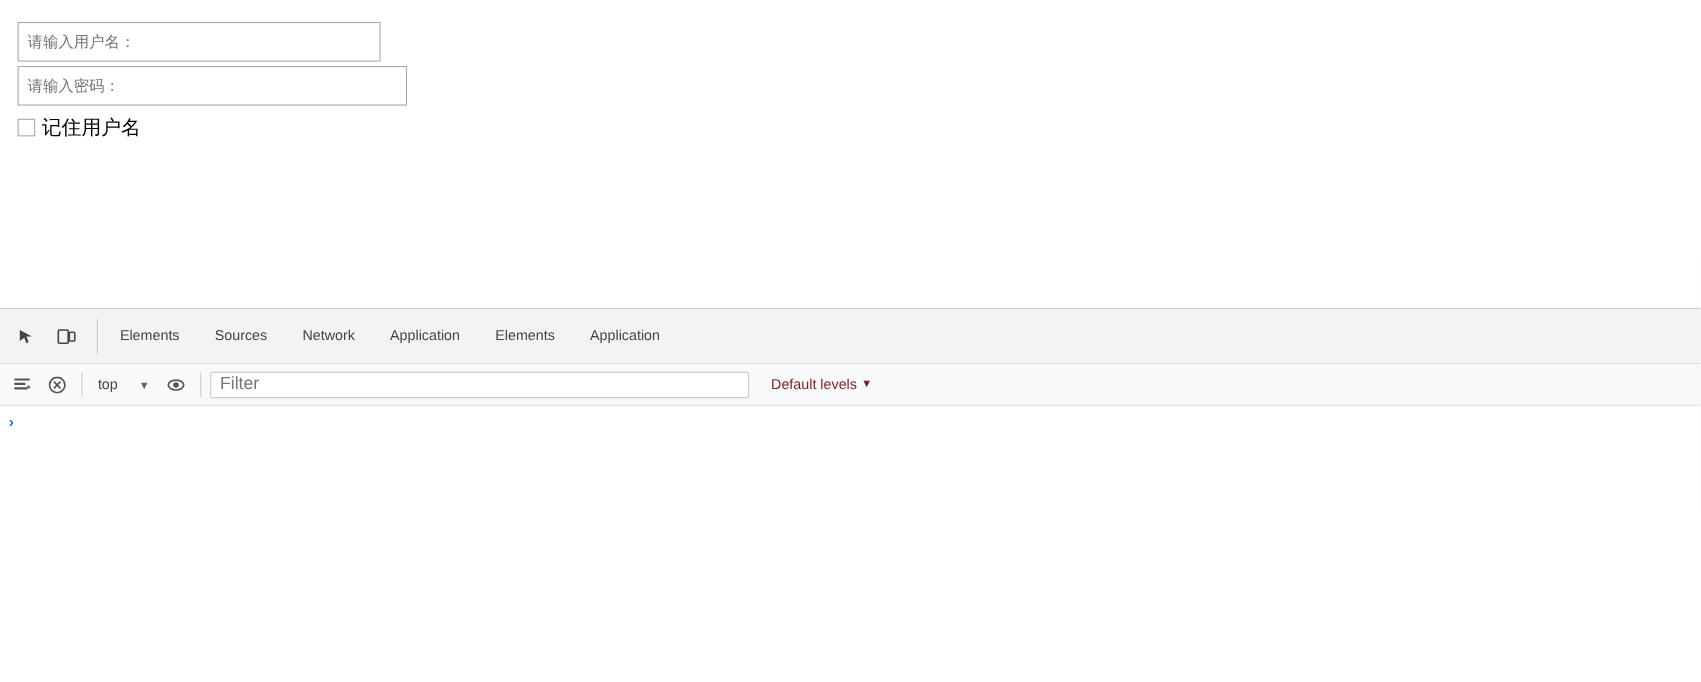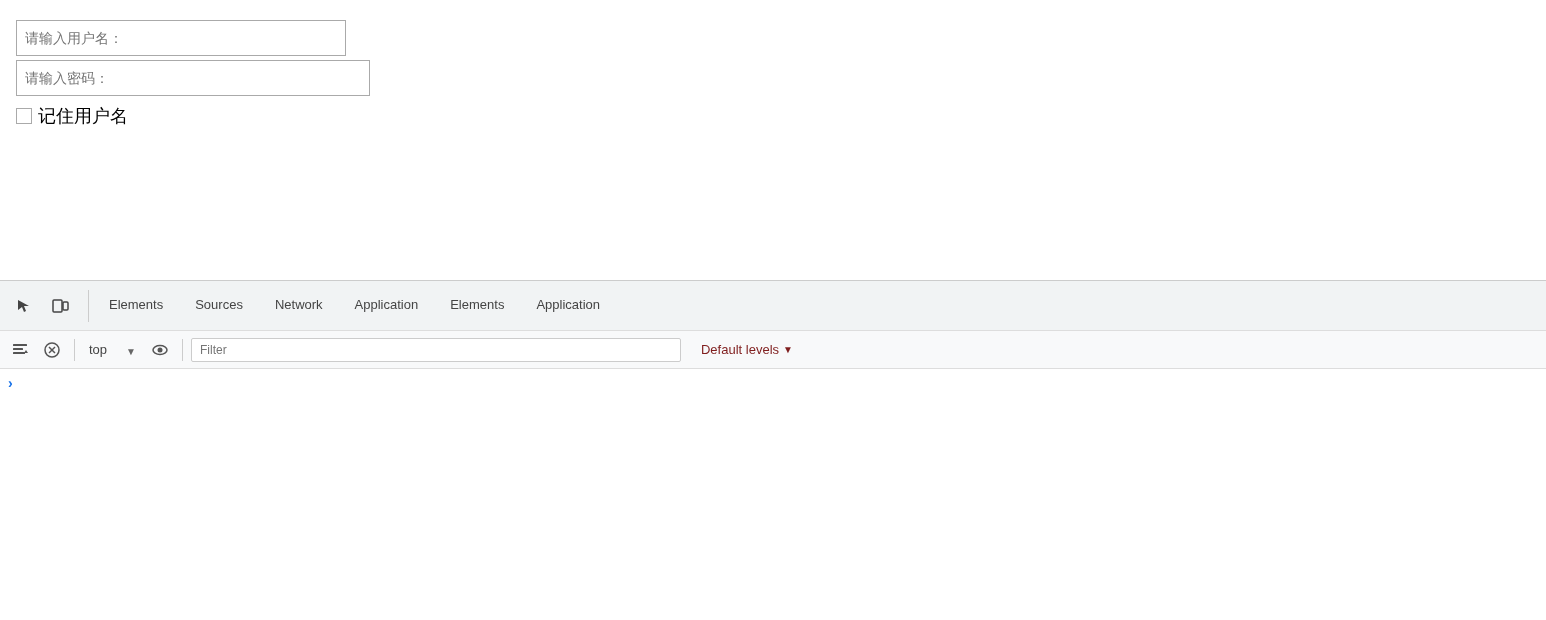--- a/index.html
+++ b/index.html
@@ -212,21 +212,21 @@
       margin: 0 4px;
     }
 
     .filter-input {
       flex: 1;
       max-width: 490px;
       height: 24px;
       border: 1px solid #ccc;
       border-radius: 2px;
       padding: 2px 8px;
-      font-size: 12px;
+      font-size: 16px;
       background: #fff;
       outline: none;
       color: #444;
     }
 
     .default-levels-btn {
       display: flex;
       align-items: center;
       gap: 4px;
       background: transparent;

